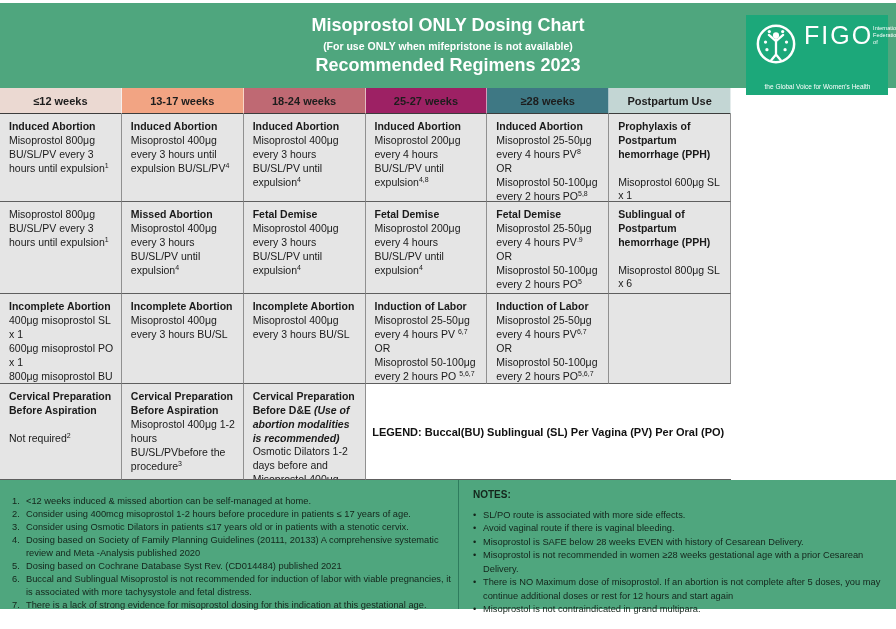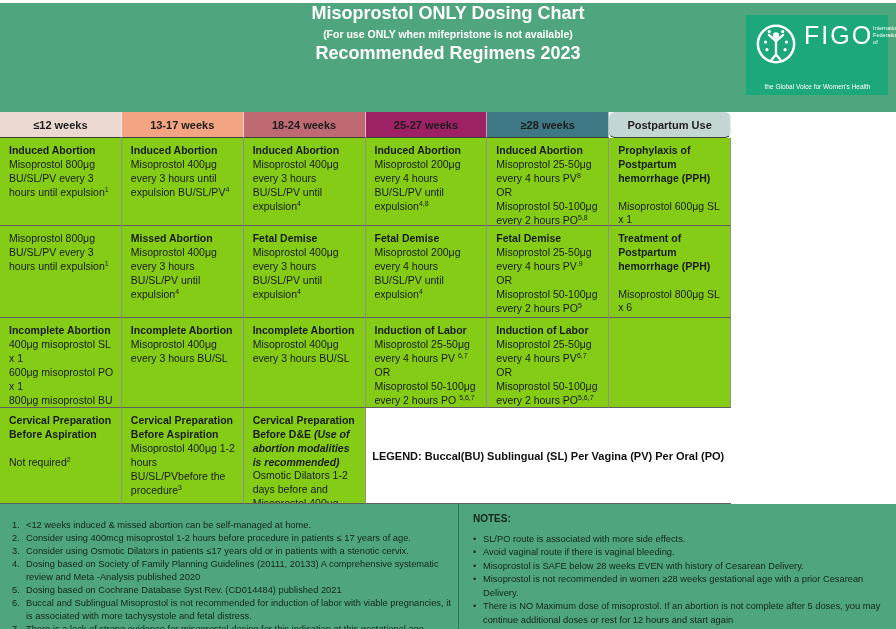--- a/index.html
+++ b/index.html
@@ -1,39 +1,39 @@
 <!DOCTYPE html>
 <html><head>
 <meta charset="utf-8">
 <style>
   * { box-sizing: border-box; margin: 0; padding: 0; }
   html,body { width:896px; height:629px; overflow:hidden; background:#fff; }
   .page { width:896px; height:629px; font-family:"Liberation Sans","DejaVu Sans",sans-serif; background:#fff; position:relative; }
 
   
-  .header { height:112px; background:#4FA67E; border-top:3px solid #ffffff; position:relative;
-            display:flex; flex-direction:column; align-items:center; color:#fff; }
+  .header { height:88px; background:#4FA67E; border-top:3px solid #ffffff; position:relative;
+            display:flex; flex-direction:column; align-items:center; justify-content:center; color:#fff; }
   .header .t1 { font-size:18px; font-weight:bold; }
   .header .t2 { font-size:10.5px; font-weight:bold; margin:4px 0 3px; }
   .header .t3 { font-size:18px; font-weight:bold; }
 
   .logo { position:absolute; top:12px; right:8px; width:142px; height:80px; background:#1CA87A;
           padding:8px 8px 5px 9px; display:flex; flex-direction:column; color:#fff; }
   .logo-top { display:flex; gap:7px; flex:1; align-items:flex-start; }
   .logo-emblem { flex:none; }
   .logo-right { display:flex; flex-direction:row; }
   .logo-figo { font-size:25px; line-height:1; letter-spacing:2px; font-weight:400; }
   .logo-small { font-size:5.5px; line-height:1.3; margin-top:2px; }
   .logo-tagline { font-size:6.5px; white-space:nowrap; text-align:center; margin-top:2px; }
 
   
   .grid { display:grid; grid-template-columns:repeat(6,1fr); grid-template-rows:26px 88px 92px 90px 96px; width:731px; }
   .col-head { display:flex; align-items:center; justify-content:center; font-size:11px; font-weight:bold;
               color:#1d1d1d; border-right:1px solid rgba(255,255,255,.55); border-bottom:1px solid #3c3c3c; }
-  .cell { background:#84cc16; padding:6px 6px 3px 9px; font-size:10.5px; color:#1a1a1a;
+  .cell { background:#e5e5e5; padding:6px 6px 3px 9px; font-size:10.5px; color:#1a1a1a;
           border-right:1px solid #909090; border-bottom:1px solid #5e5e5e; overflow:hidden; }
   .cell-title { font-weight:bold; line-height:1.32; }
   .cell-title em { font-style:italic; }
   .cell-line { line-height:1.33; }
   sup { font-size:7px; line-height:0; }
   .legend-cell { grid-column:4/7; background:#fff; border-bottom:1px solid #5e5e5e;
                  display:flex; align-items:center; justify-content:center; font-size:11px; font-weight:bold; color:#111; }
 
   
   .footer { height:129px; background:#4FA67E; display:flex; color:#14251b; }
@@ -77,21 +77,21 @@
       <div class="logo-tagline">the Global Voice for Women's Health</div>
     </div>
   </div>
 
   <div class="grid">
     <div class="col-head" style="background: rgb(235, 217, 210);">≤12 weeks</div>
     <div class="col-head" style="background: rgb(242, 164, 131);">13-17 weeks</div>
     <div class="col-head" style="background: rgb(191, 105, 115);">18-24 weeks</div>
     <div class="col-head" style="background: rgb(157, 33, 100);">25-27 weeks</div>
     <div class="col-head" style="background: rgb(62, 120, 132);">≥28 weeks</div>
-    <div class="col-head" style="background: rgb(195, 214, 212); border-radius: 6px;">Postpartum Use</div>
+    <div class="col-head" style="background: rgb(195, 214, 212);">Postpartum Use</div>
 
     <div class="cell">
         <div class="cell-title">Induced Abortion</div>
         <div class="cell-line">Misoprostol 800μg  BU/SL/PV every 3 hours until expulsion<sup>1</sup></div>
       </div>
     <div class="cell">
         <div class="cell-title">Induced Abortion</div>
         <div class="cell-line">Misoprostol 400μg every 3 hours until expulsion BU/SL/PV<sup>4</sup></div>
       </div>
     <div class="cell">
@@ -129,21 +129,21 @@
         <div class="cell-title">Fetal Demise</div>
         <div class="cell-line">Misoprostol 200μg every 4 hours  BU/SL/PV until expulsion<sup>4</sup></div>
       </div>
     <div class="cell">
         <div class="cell-title">Fetal Demise</div>
         <div class="cell-line">Misoprostol 25-50μg every 4 hours PV<sup>.9</sup></div>
         <div class="cell-line">OR</div>
         <div class="cell-line">Misoprostol 50-100μg every 2 hours PO<sup>5</sup></div>
       </div>
     <div class="cell">
-        <div class="cell-title">Treatment of Postpartum hemorrhage (PPH)</div>
+        <div class="cell-title">Sublingual of Postpartum hemorrhage (PPH)</div>
         <div class="cell-line">&nbsp;</div>
         <div class="cell-line">Misoprostol 800μg SL x 6</div>
       </div>
 
     <div class="cell">
         <div class="cell-title">Incomplete Abortion</div>
         <div class="cell-line">400μg  misoprostol SL x 1</div>
         <div class="cell-line">600μg  misoprostol PO x 1</div>
         <div class="cell-line">800μg misoprostol BU x 1 dose<sup>4</sup></div>
       </div>

